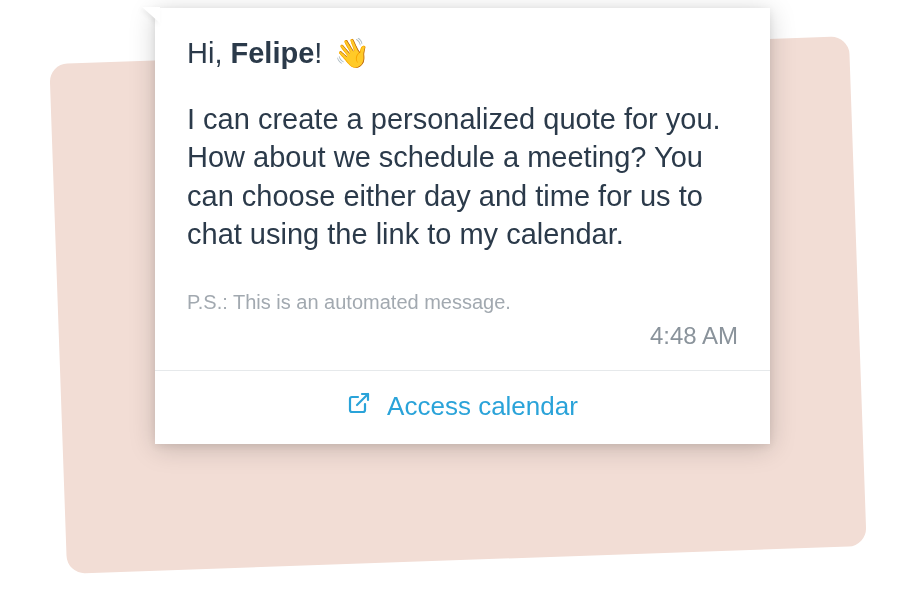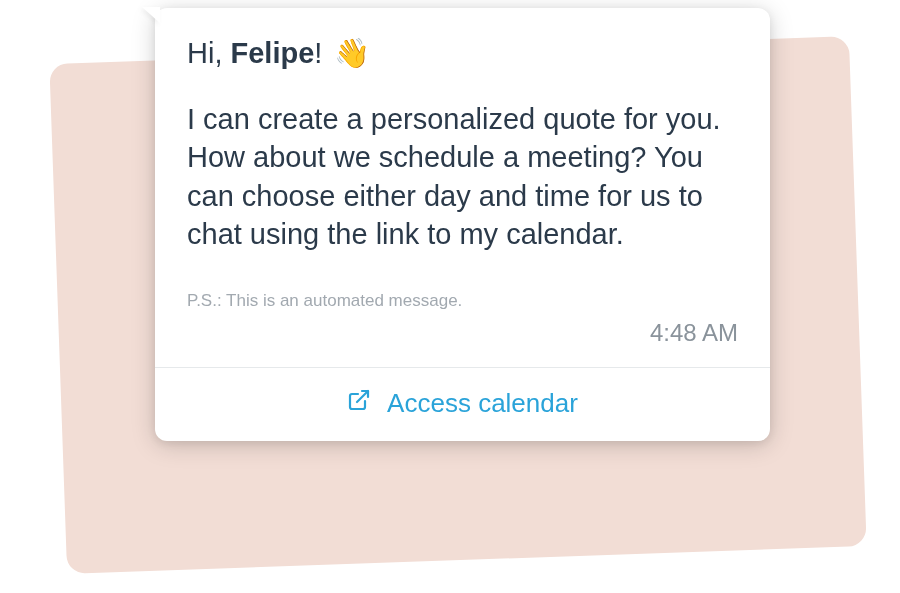--- a/index.html
+++ b/index.html
@@ -24,21 +24,21 @@
       background: #f2ddd5;
       border-radius: 18px;
       transform: rotate(-2deg);
     }
     .chat-card {
       position: absolute;
       top: 8px;
       left: 155px;
       width: 615px;
       background: #ffffff;
-      border-radius: 12px;
+      border-radius: 0;
       box-shadow: 0 4px 25px rgba(0,0,0,0.18), 0 2px 8px rgba(0,0,0,0.08);
     }
     .tail {
       position: absolute;
       top: -1px;
       left: -13px;
       width: 0;
       height: 0;
       border-right: 18px solid #ffffff;
       border-bottom: 16px solid transparent;
@@ -60,21 +60,21 @@
       display: inline-block;
       margin-left: 4px;
     }
     .body-text {
       font-size: 29px;
       line-height: 1.32;
       color: #2b3a4a;
       margin-bottom: 38px;
     }
     .ps {
-      font-size: 17px;
+      font-size: 20px;
       color: #a2a9b0;
       margin-bottom: 8px;
     }
     .timestamp {
       text-align: right;
       font-size: 24px;
       color: #8a939b;
       padding-bottom: 12px;
     }
     .divider {

